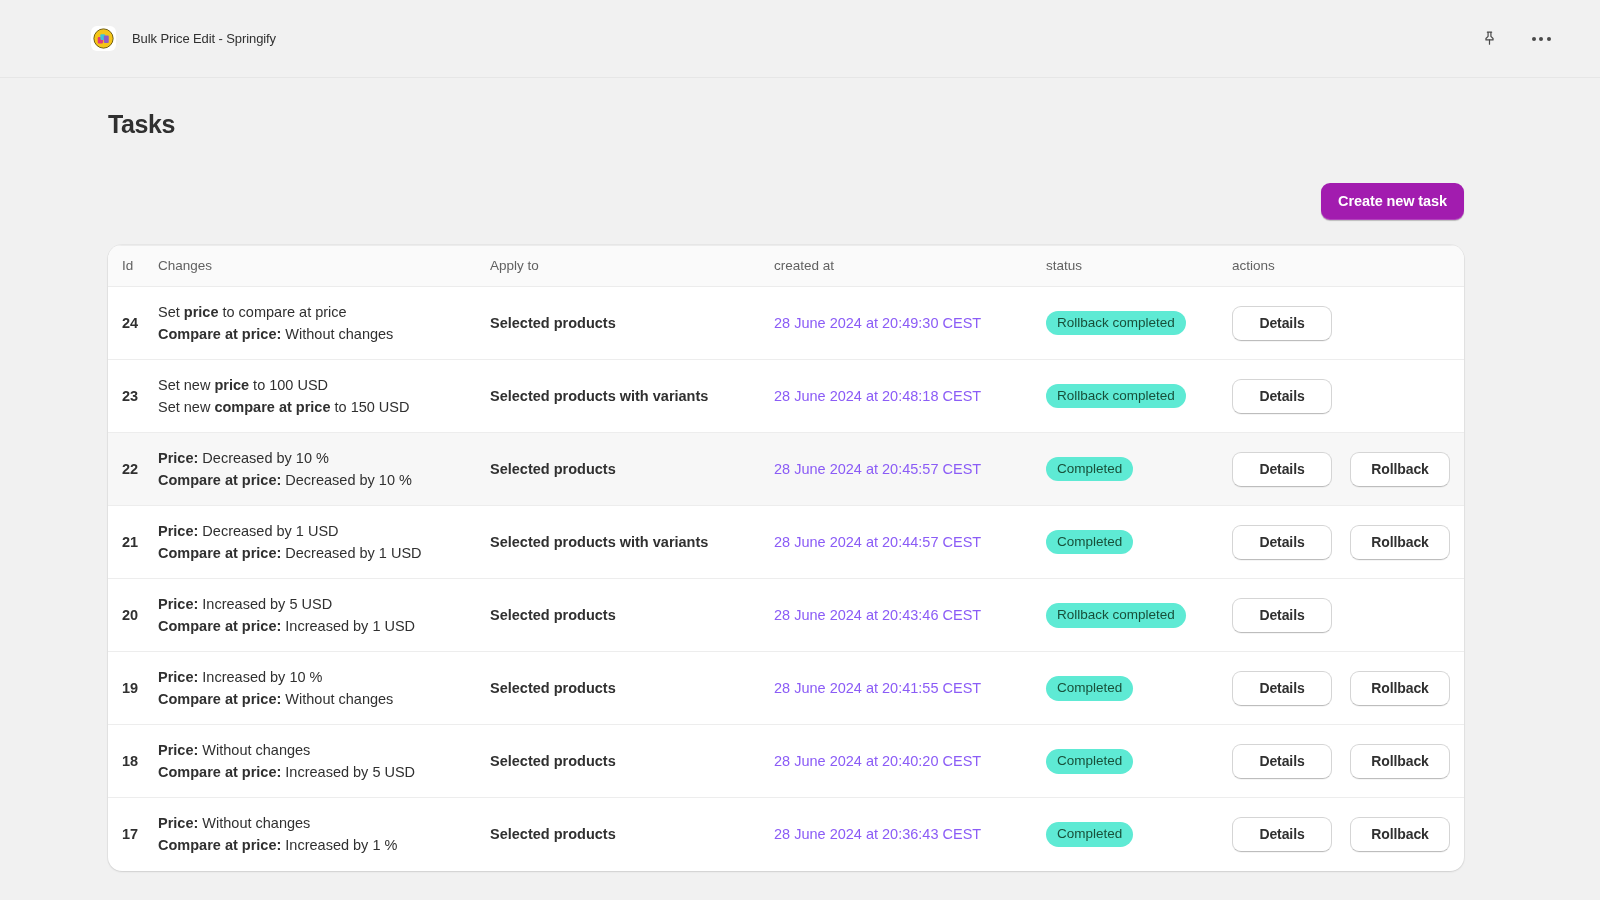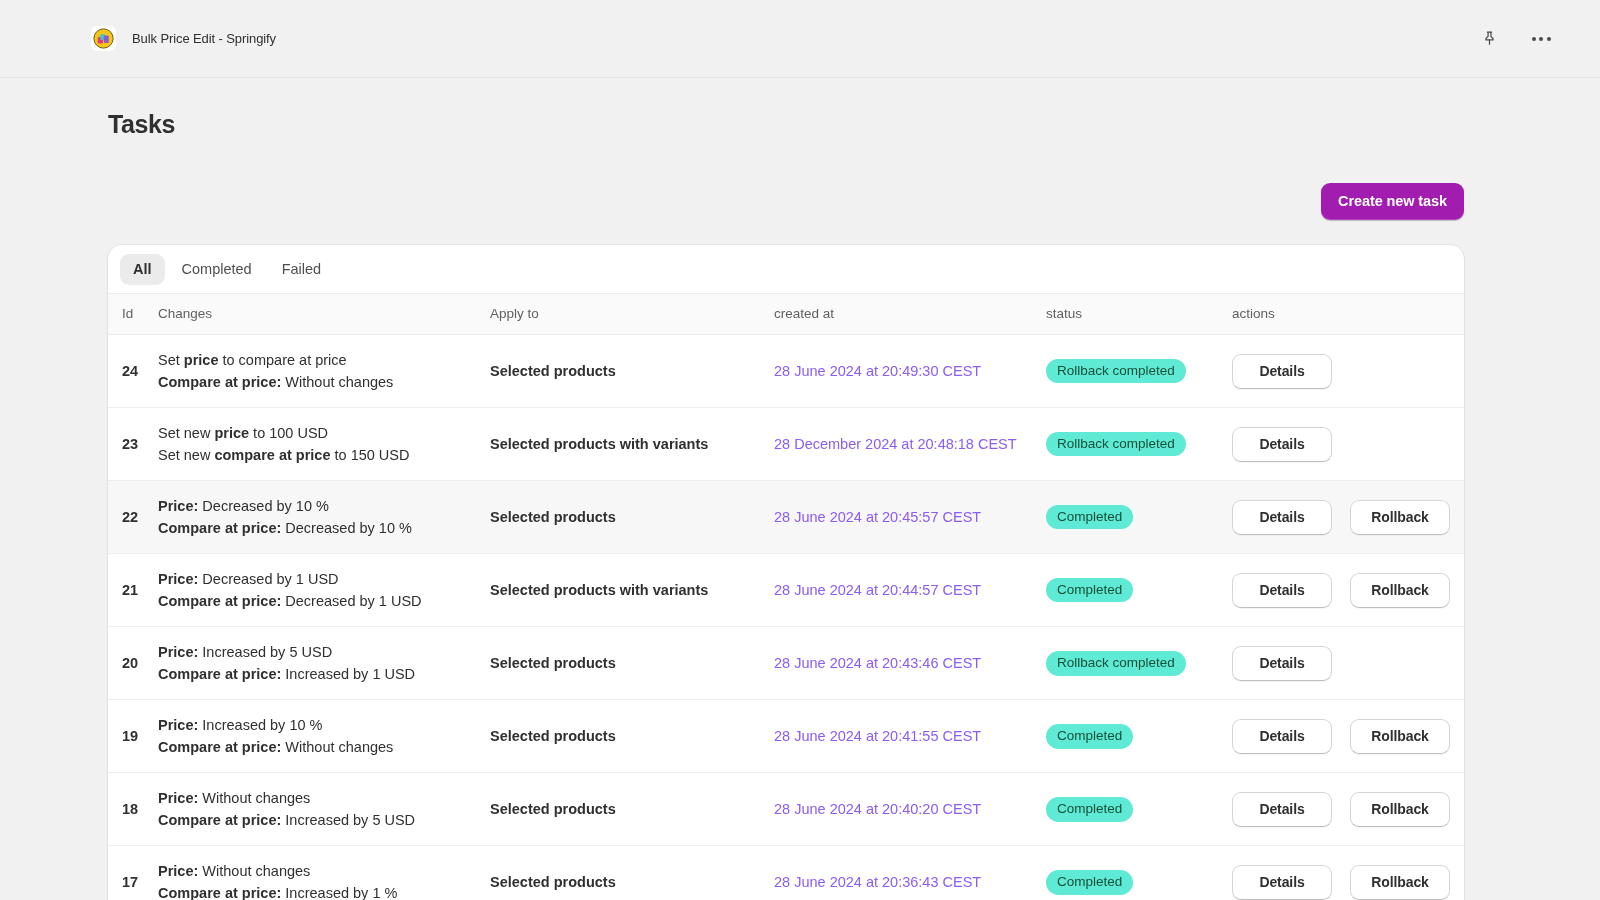--- a/index.html
+++ b/index.html
@@ -205,25 +205,20 @@
 <div class="page">
 
   <h1 class="page-title">Tasks</h1>
 
   <div class="actionbar">
     <button class="primary-btn">Create new task</button>
   </div>
 
   <div class="card">
 
-    <div class="tabs">
-      <div class="tab active">All</div>
-      <div class="tab">Completed</div>
-      <div class="tab">Failed</div>
-    </div>
 
     <table>
       <thead>
         <tr>
           <th class="c-id">Id</th>
           <th class="c-changes">Changes</th>
           <th class="c-apply">Apply to</th>
           <th class="c-created">created at</th>
           <th class="c-status">status</th>
           <th class="c-actions">actions</th>
@@ -245,21 +240,21 @@
               </div>
             </td>
           </tr>
           <tr>
             <td class="cell-id">23</td>
             <td>
               <div class="changes-line"><span>Set new </span><b>price</b><span> to 100 USD</span></div>
               <div class="changes-line"><span>Set new </span><b>compare at price</b><span> to 150 USD</span></div>
             </td>
             <td><span class="apply-to">Selected products with variants</span></td>
-            <td><span class="created">28 December 2024 at 20:48:18 CEST</span></td>
+            <td><span class="created">28 June 2024 at 20:48:18 CEST</span></td>
             <td><span class="badge">Rollback completed</span></td>
             <td>
               <div class="actions">
                 <button class="btn">Details</button>
               </div>
             </td>
           </tr>
           <tr class="hovered">
             <td class="cell-id">22</td>
             <td>

